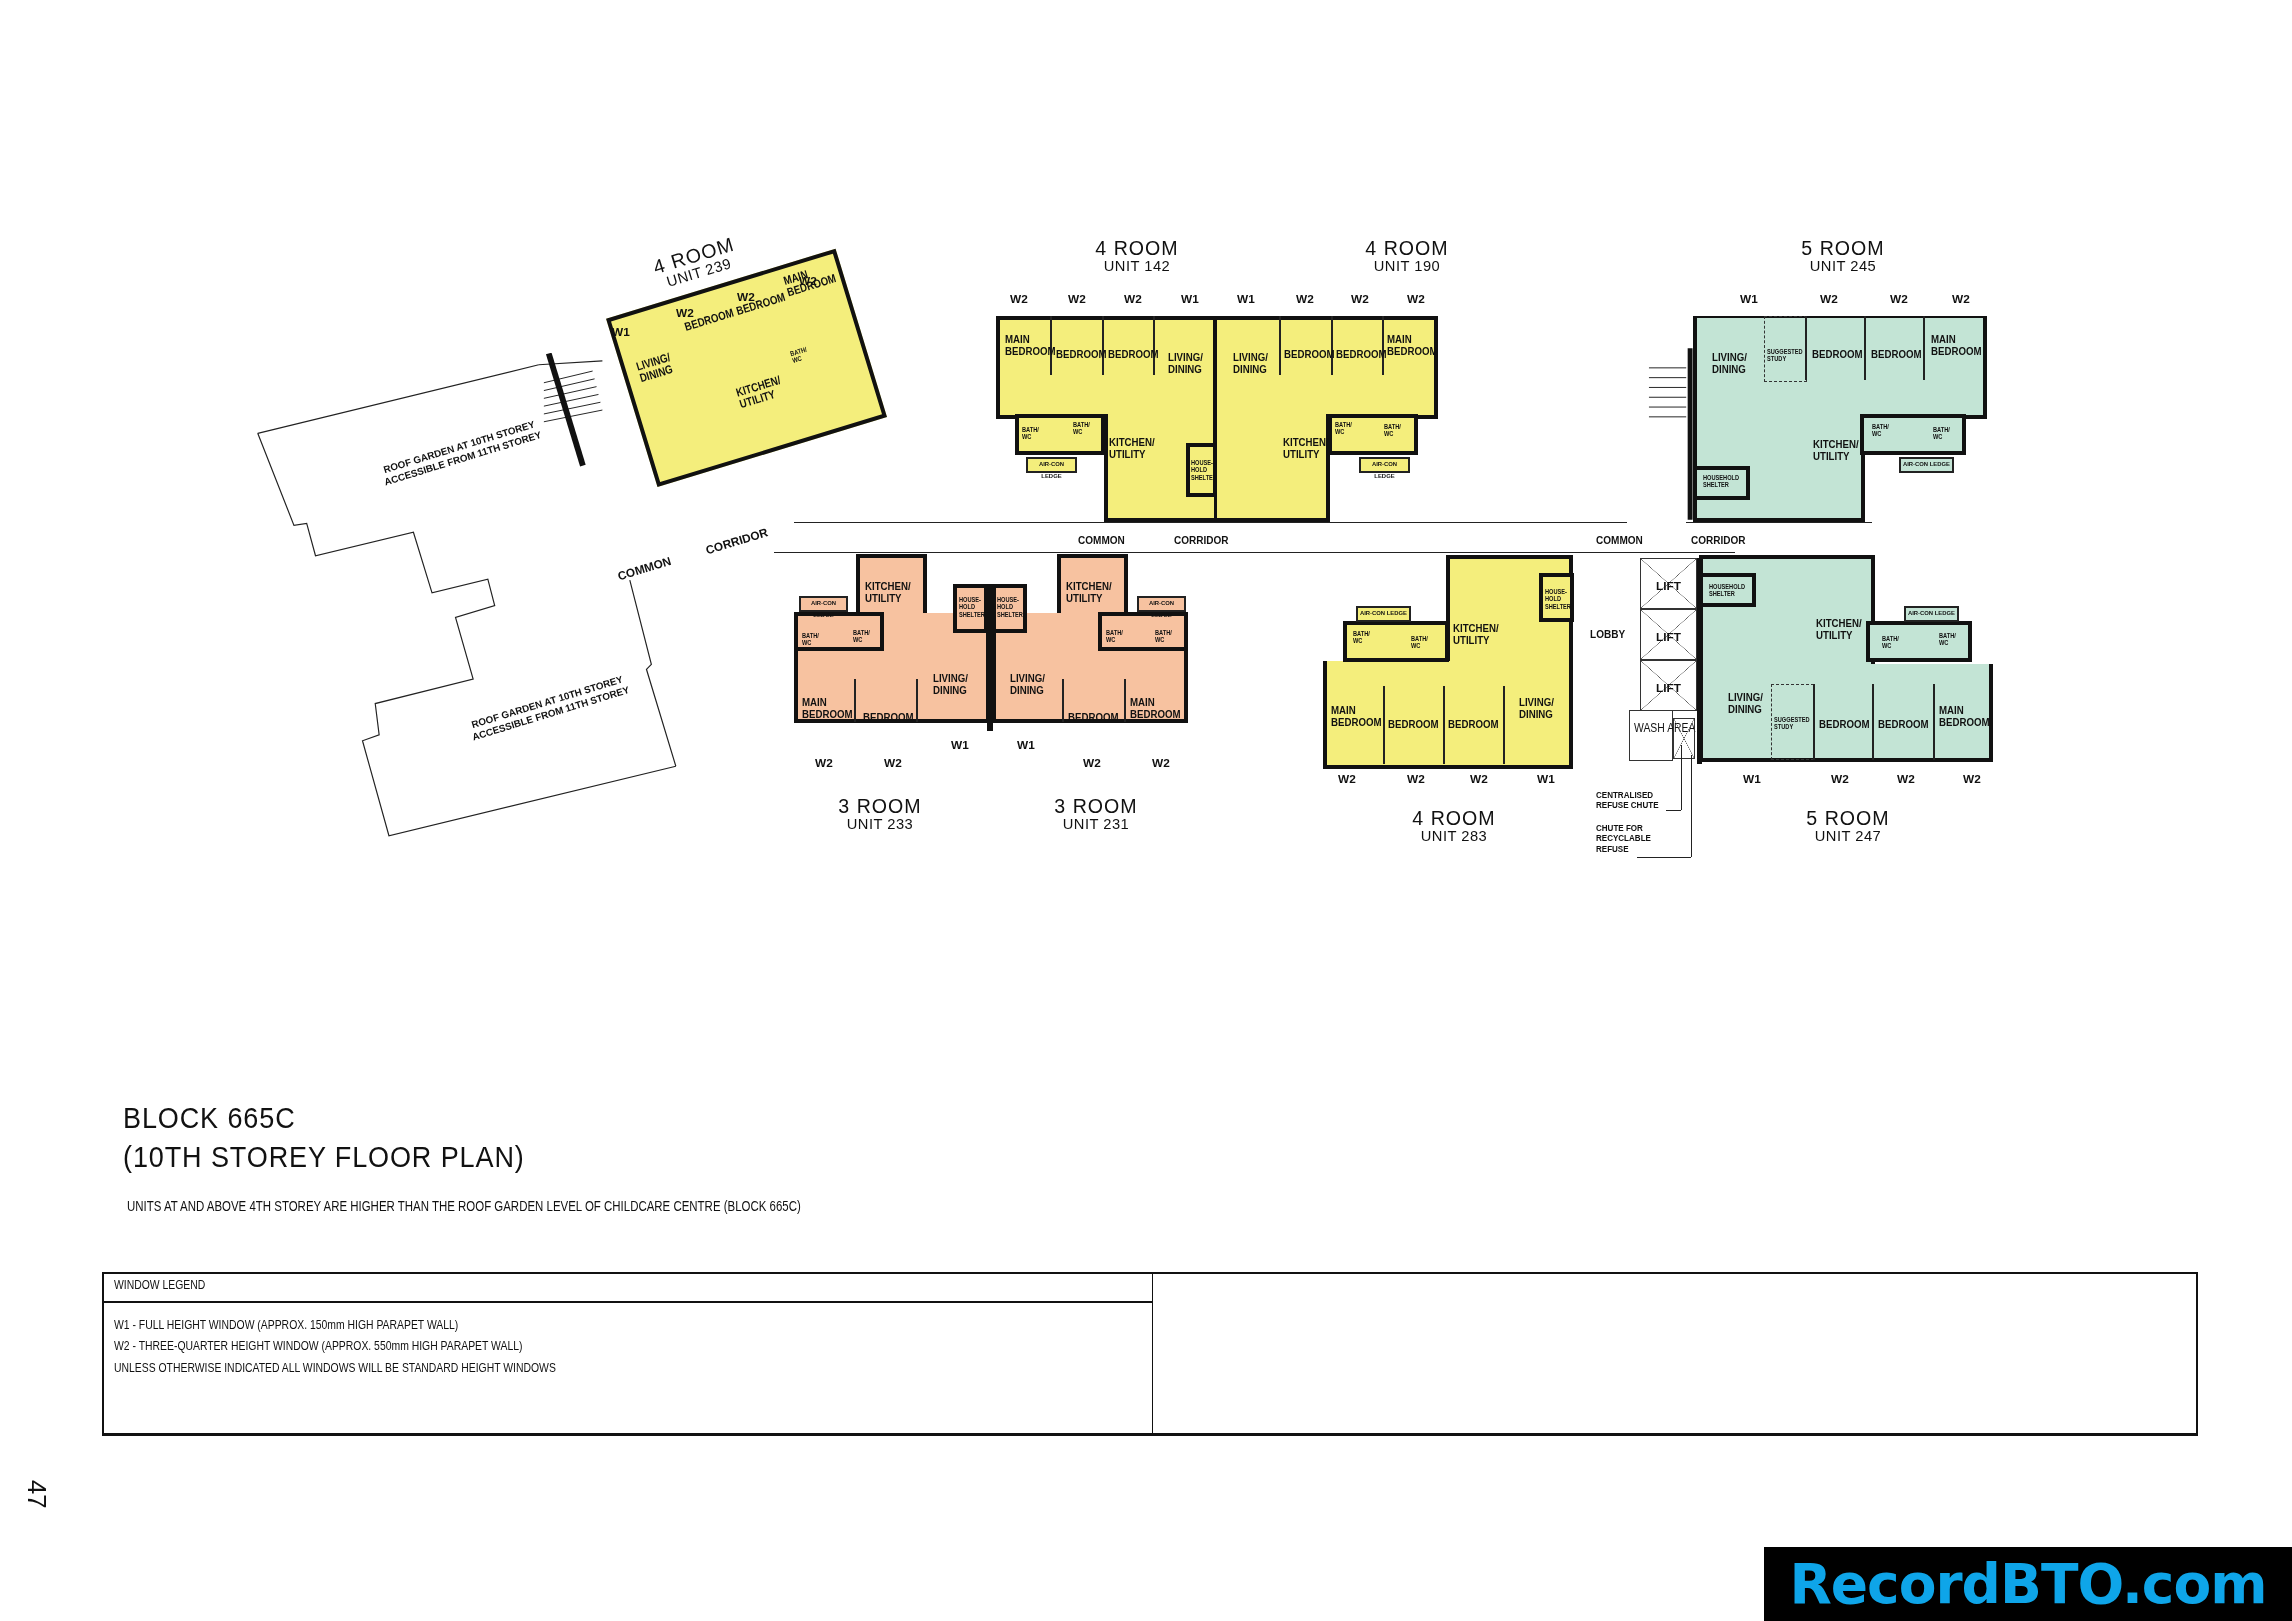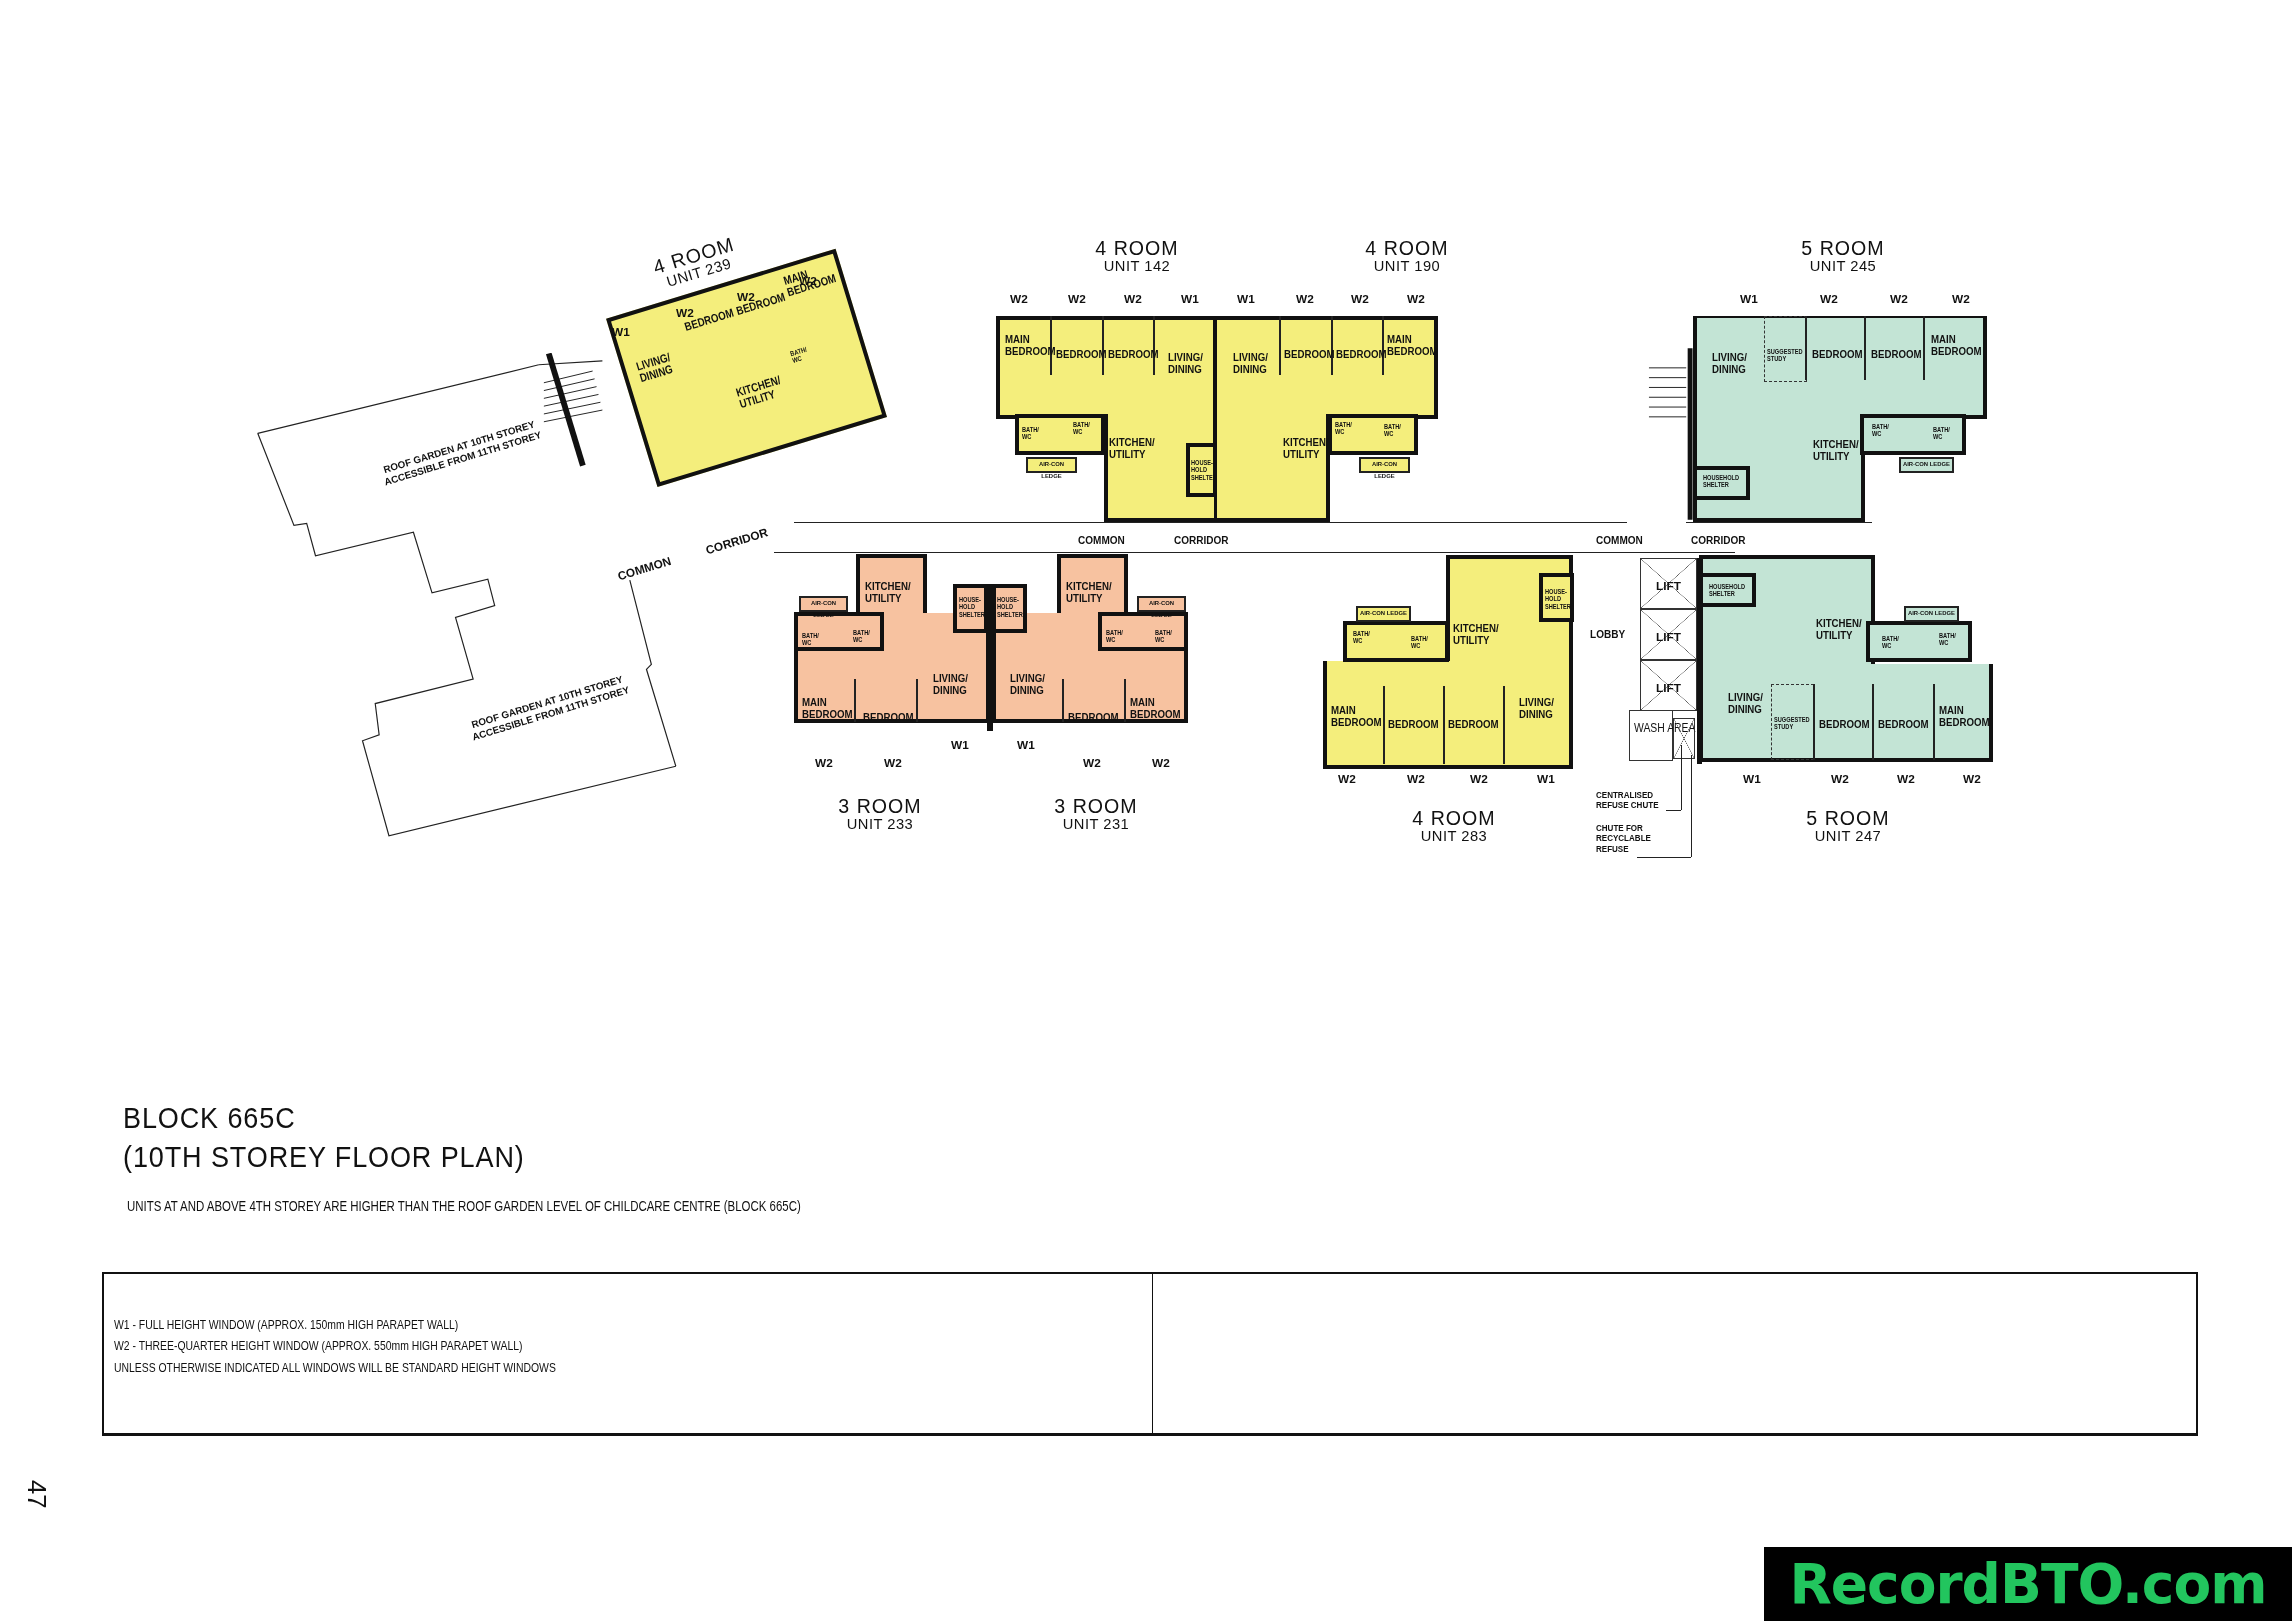--- a/index.html
+++ b/index.html
@@ -23,21 +23,21 @@
   .lift { position:absolute; border:1px solid #333; box-sizing:border-box;
           background:
            linear-gradient(to top right, transparent calc(50% - 0.5px), #555 50%, transparent calc(50% + 0.5px)),
            linear-gradient(to bottom right, transparent calc(50% - 0.5px), #555 50%, transparent calc(50% + 0.5px)); }
   .lift span { position:absolute; left:0; right:0; top:40%; text-align:center; font-size:11.8px; font-weight:bold; }
   .legend-box { position:absolute; left:102px; top:1272px; width:2096px; height:164px; border:2px solid #111; border-bottom:3.9px solid #111; box-sizing:border-box; }
   .legend-col { position:absolute; top:0; bottom:0; }
   .legend-text { font-size:12.7px; font-family:"Liberation Sans", sans-serif; transform:scaleX(0.82); transform-origin:left top; white-space:nowrap; }
   .scale-label { position:absolute; font-size:12.7px; transform:scaleX(0.8); transform-origin:left top; }
   .tick { position:absolute; width:1px; background:#111; }
-  .brand { position:absolute; left:1764px; top:1547px; width:528px; height:74px; background:#000; color:#22c55e;
+  .brand { position:absolute; left:1764px; top:1547px; width:528px; height:74px; background:#000; color:#0ea5e9;
            font-family:"DejaVu Sans", sans-serif; font-weight:bold; font-size:55px; line-height:74px; text-align:center; letter-spacing:-1px; }
   .page-num { position:absolute; left:51px; top:1480px; font-size:25.5px; transform:rotate(90deg); transform-origin:left top; }
   .garden { position:absolute; font-size:9.8px; font-weight:bold; text-align:center; transform-origin:center; line-height:1.2; }
 </style>
 </head>
 <body>
 
 <svg class="abs" style="left:245px;top:333px" width="470" height="559" viewBox="0 0 480 570">
   <g fill="none" stroke="#222" stroke-width="1.2">
     <polyline points="13,102 50,196 63,194 72,227 172,203 191,265 248,251 255,278 215,290 233,353 133,378 137,410 120,416 147,513 440,442"></polyline>
@@ -306,20 +306,23 @@
   <span class="type">5 ROOM</span>
   <span class="num">UNIT 247</span>
 </div>
 
 <div class="abs" style="left:123px;top:1101px;font-size:30px;letter-spacing:1px;font-weight:normal;transform:scaleX(0.9);transform-origin:left top">BLOCK 665C</div>
 <div class="abs" style="left:123px;top:1140px;font-size:30px;letter-spacing:1px;transform:scaleX(0.9);transform-origin:left top">(10TH STOREY FLOOR PLAN)</div>
 <div class="abs" style="left:127px;top:1198px;font-size:14.7px;transform:scaleX(0.78);transform-origin:left top;white-space:nowrap">UNITS AT AND ABOVE 4TH STOREY ARE HIGHER THAN THE ROOF GARDEN LEVEL OF CHILDCARE CENTRE (BLOCK 665C)</div>
 
 <div class="legend-box">
   <div class="legend-col" style="left:0;width:1048px;border-right:1px solid #111;">
+    <div style="height:29px;border-bottom:2.9px solid #111;padding:3.9px 0 0 9.8px;box-sizing:border-box">
+      <div class="legend-text">WINDOW LEGEND</div>
+    </div>
     <div class="legend-text" style="position:absolute;left:9.8px;top:44px">W1  -  FULL HEIGHT WINDOW (APPROX. 150mm HIGH PARAPET WALL)</div>
     <div class="legend-text" style="position:absolute;left:9.8px;top:65px">W2  -  THREE-QUARTER HEIGHT WINDOW (APPROX. 550mm HIGH PARAPET WALL)</div>
     <div class="legend-text" style="position:absolute;left:9.8px;top:87px">UNLESS OTHERWISE INDICATED ALL WINDOWS WILL BE STANDARD HEIGHT WINDOWS</div>
   </div>
 </div>
 
 <div class="page-num">47</div>
 <div class="brand">RecordBTO.com</div>
 
 

